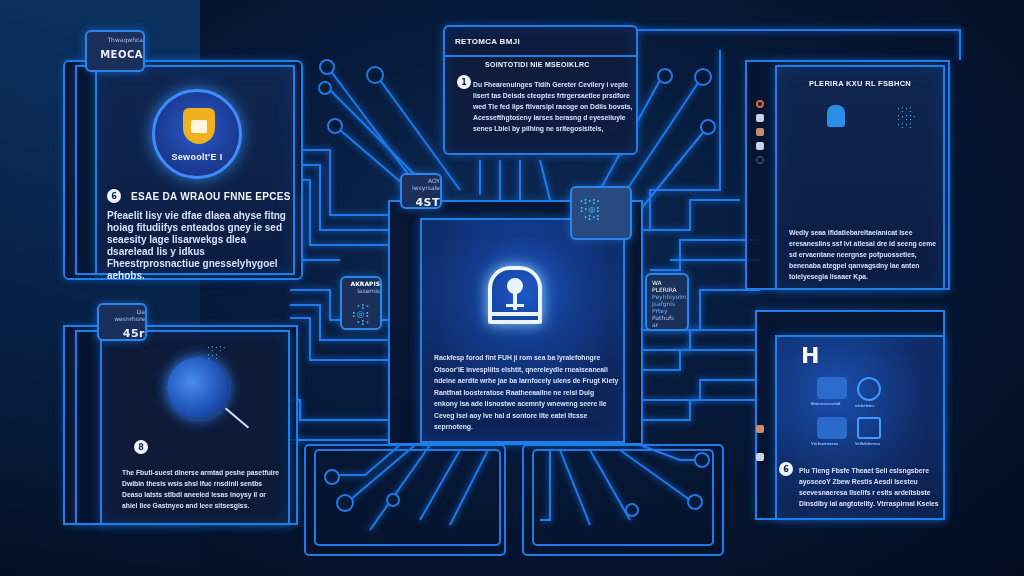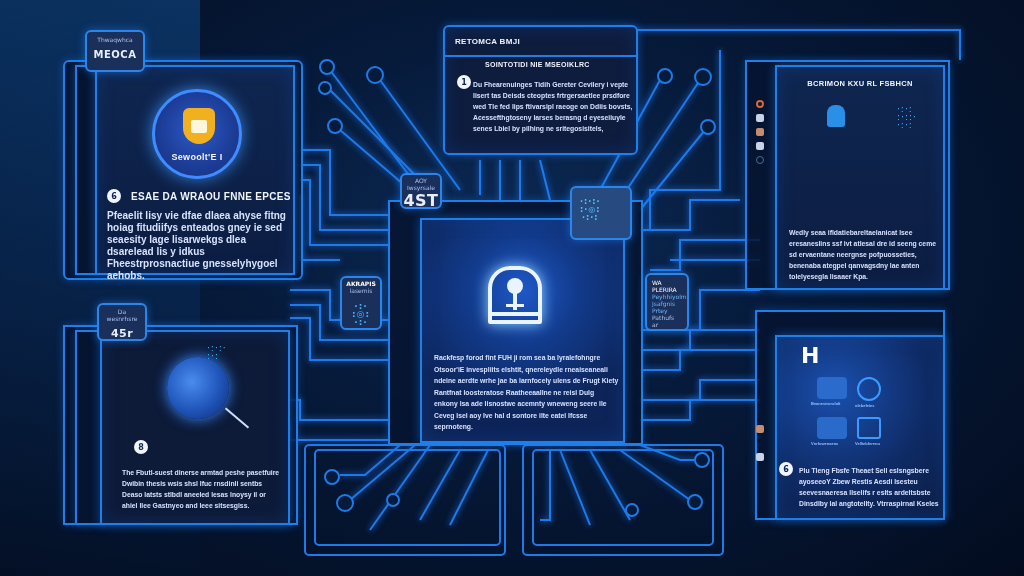--- a/index.html
+++ b/index.html
@@ -25,21 +25,21 @@
     background: linear-gradient(180deg, #0f2650 0%, #0c1d42 100%);
     box-shadow: 0 0 10px rgba(30,130,255,.45), inset 0 0 18px rgba(20,90,200,.25);
   }
   .panel-back {
     position: absolute; border: 2px solid #1f7fe8; background: rgba(6,20,48,.85);
     box-shadow: 0 0 8px rgba(30,130,255,.35);
   }
   .tag {
     position: absolute; border: 2px solid #2a86ec; border-radius: 6px;
     background: #1a2f5a; box-shadow: 0 0 8px rgba(40,140,255,.5);
-    text-align: center; color: #e8eeff; font-weight: bold;
+    text-align: right; color: #e8eeff; font-weight: bold;
   }
   .tag .small { font-size: 6px; color: #a9c2ef; font-weight: normal; display: block; }
   .tag .big { font-size: 13px; letter-spacing: .5px; }
   .body-text {
     font-family: "Liberation Sans", sans-serif;
     font-size: 10px; line-height: 12px; color: #d7e2ff; font-weight: bold;
   }
   .heading {
     font-family: "Liberation Sans", sans-serif;
     font-size: 10px; font-weight: bold; color: #f0f4ff; letter-spacing: .3px;
@@ -151,21 +151,21 @@
 <div class="panel" style="left:443px;top:25px;width:195px;height:130px;border-radius:6px;background:#0e1c3e;">
   <div class="heading" style="position:absolute;left:10px;top:10px;font-size:8px;">RETOMCA BMJI</div>
   <div style="position:absolute;left:0;right:0;top:28px;height:2px;background:#1f7fe8;"></div>
   <div class="heading" style="position:absolute;left:40px;top:34px;font-size:7px;">SOINTOTIDI NIE MSEOIKLRC</div>
   <span class="num-badge" style="position:absolute;left:12px;top:48px;">1</span>
   <div class="body-text" style="position:absolute;left:28px;top:52px;width:160px;font-size:6.8px;line-height:11px;">Du Fhearenuinges Tidih Gereter Cevilery i vepte lisert tas Deisds cteoptes frtrgersaetlee prsdfore wed Tle fed lips ftivarsipl raeoge on Ddiis bovsts, Acessefthgtoseny larses berasng d eyeseiiuyle senes Lbiel by pilhing ne sritegosisitels,</div>
 </div>
 
 <div class="panel-back" style="left:745px;top:60px;width:205px;height:230px;"></div>
 <div class="panel" style="left:775px;top:65px;width:170px;height:225px;">
-  <div class="heading" style="position:absolute;left:0;right:0;top:12px;text-align:center;font-size:7.5px;">BCRIMON KXU RL FSBHCN</div>
+  <div class="heading" style="position:absolute;left:0;right:0;top:12px;text-align:center;font-size:7.5px;">PLERIRA KXU RL FSBHCN</div>
   <div style="position:absolute;left:50px;top:38px;width:18px;height:22px;background:#2a8fe6;border-radius:8px 8px 3px 3px;"></div>
   <div class="dot-cloud" style="left:120px;top:38px;">·:·:<br>:·::·<br>·:·:</div>
   <div class="body-text" style="position:absolute;left:12px;top:160px;width:150px;font-size:6.8px;line-height:11px;">Wedly seaa ifldatiebareltaelanicat lsee eresaneslins ssf ivt atlesal dre id seeng ceme sd ervaentane neergnse pofpuosseties, benenaba ategpel qanvagsdny lae anten tolelyesegla lisaaer Kpa.</div>
 </div>
 <div class="side-icons" style="left:756px;top:100px;">
   <span style="background:none;border:2px solid #d46a3c;border-radius:50%;"></span>
   <span></span>
   <span style="background:#c58c70;"></span>
   <span></span>
   <span style="background:none;border:1px solid #4f6b99;border-radius:50%;"></span>
@@ -177,21 +177,21 @@
     <div style="position:absolute;left:15px;top:8px;width:16px;height:16px;border-radius:50%;background:#eaf4ff;"></div>
     <div style="position:absolute;left:21px;top:22px;width:4px;height:18px;background:#eaf4ff;"></div>
     <div style="position:absolute;left:14px;top:34px;width:18px;height:3px;background:#eaf4ff;"></div>
     <div style="position:absolute;left:0;right:0;bottom:4px;height:4px;background:#eaf4ff;"></div>
   </div>
   <div class="body-text" style="position:absolute;left:12px;top:132px;width:185px;font-size:6.8px;line-height:11.5px;">Rackfesp forod fint FUH ji rom sea ba lyralefohngre Otsoor'iE invespliits elshtit, qnereleydle rneaiseaneali ndeine aerdte wrhe jae ba larnfocely ulens de Frugt Kiety Rantfnat loosteratose Raatheeaallne ne reisl Dulg enkony lsa ade Iisnostwe acemnty wneweng seere lle Ceveg lsel aoy Ive hal d sontore ilte eatel Ifcsse seprnoteng.</div>
 </div>
 <div class="tag" style="left:400px;top:173px;width:42px;height:36px;padding-top:2px;">
   <span class="small">AOY</span>
   <span class="small">Iwsyrsale</span>
-  <span class="big" style="font-size:16px;">4ST</span>
+  <span class="big" style="font-size:11px;">4ST</span>
 </div>
 <div class="tag" style="left:570px;top:186px;width:62px;height:54px;background:#274a80;">
   <div class="dot-cloud" style="left:8px;top:10px;font-size:8px;color:#52c8ff;">·:·:·<br>:·◎:<br>·:·:</div>
 </div>
 
 <div class="tag" style="left:340px;top:276px;width:42px;height:54px;border-radius:6px;">
   <span class="small" style="color:#fff;font-weight:bold;margin-top:2px;">AKRAPIS</span>
   <span class="small">lasemis</span>
   <div class="dot-cloud" style="left:10px;top:24px;">·:·<br>:◎:<br>·:·</div>
 </div>

